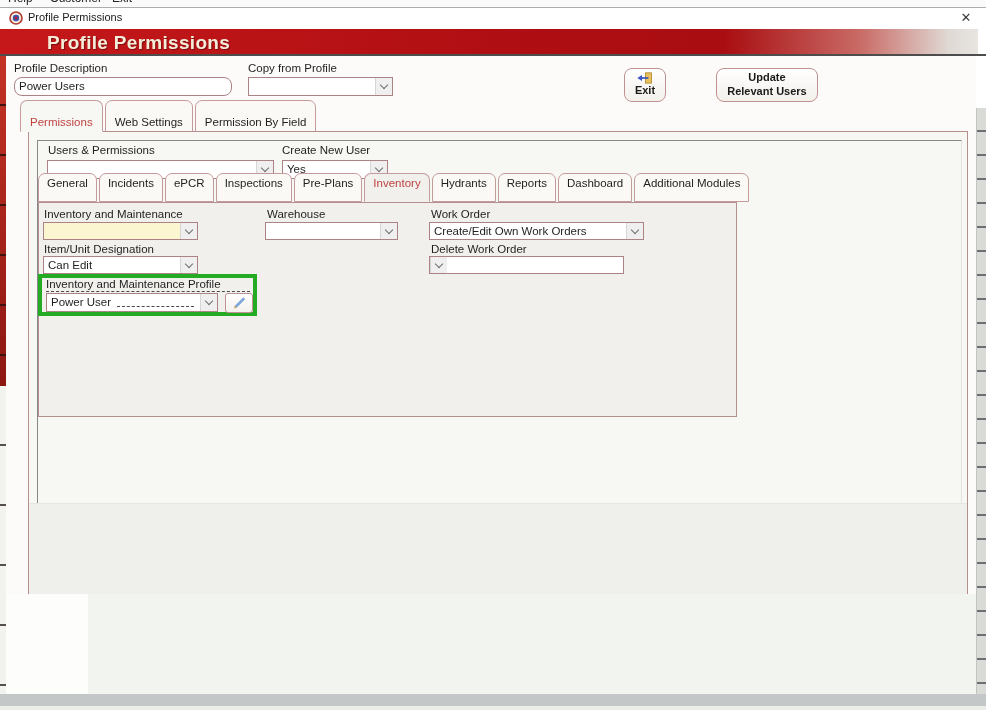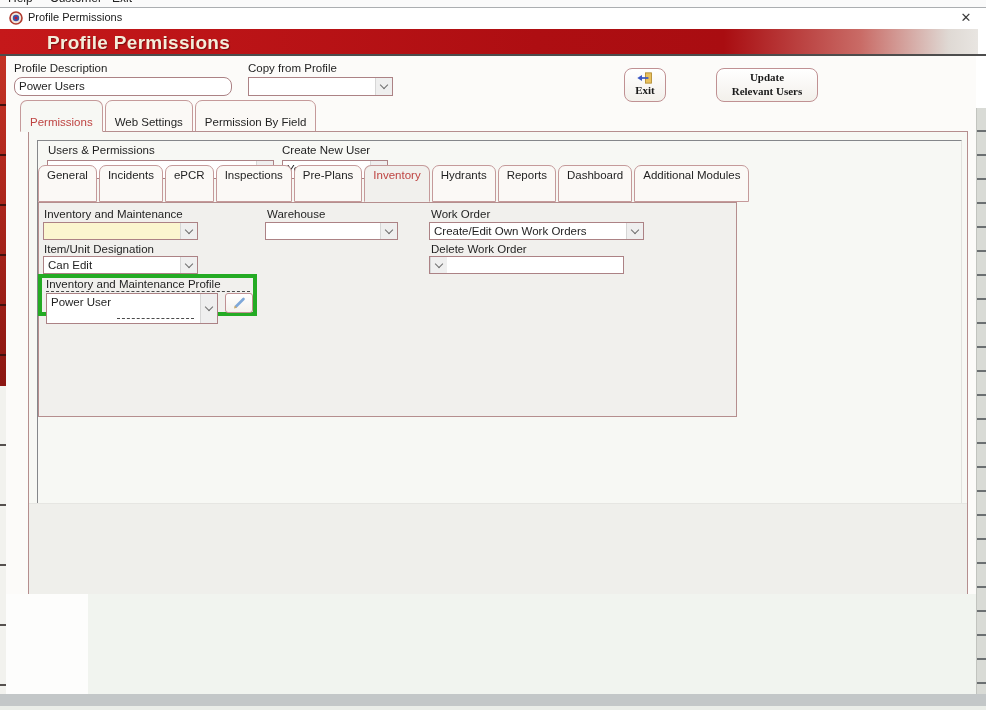--- a/index.html
+++ b/index.html
@@ -60,31 +60,31 @@
   .combo-btn { width:17px; background:#EFEFEF; border-left:1px solid #D6D6D6;
     display:flex; align-items:center; justify-content:center; }
   .chev { width:6px; height:6px; border-right:1.4px solid #6E6E6E;
     border-bottom:1.4px solid #6E6E6E; transform:rotate(45deg); margin-top:-3px; }
   .combo.yellow { background:#FBF6CF; }
   .combo.yellow .combo-val { background:#FBF6CF; }
 
   .btn { position:absolute; background:linear-gradient(180deg,#FFFFFF,#F3F0EB);
     border:1px solid #C09193; border-radius:8px; display:flex; flex-direction:column;
     align-items:center; justify-content:center; font-weight:bold; font-size:11px;
-    color:#1A1A1A; line-height:1.25; cursor:default;font-family:Liberation Serif, serif; }
+    color:#1A1A1A; line-height:1.25; cursor:default; }
 
   
   .tabs { position:absolute; display:flex; gap:2px; align-items:flex-end; }
   .tab { border:1px solid #C59A9A; border-radius:7px 7px 0 0; background:#FBF9F6;
     padding:15px 9px 3px 9px; font-size:11.5px; color:#1F1F1F; position:relative;
     white-space:nowrap; cursor:default; }
   .tab.active { color:#BE4341; z-index:3; }
   .main-tabs { left:20px; top:109px; height:23px; }
   .main-tabs .tab.active { background:#F7F8F4; border-bottom:1px solid #F7F8F4; }
-  .sub-tabs .tab { padding:3px 8px 20px 8px; }
+  .sub-tabs .tab { padding:3px 8px 12px 8px; }
   .sub-tabs .tab.active { background:#F1F0ED; border-bottom:1px solid #F1F0ED; }
 
   
   .outer-panel { left:28px; top:131px; width:940px; height:463px;
     background:#F7F8F4; border:1px solid #B58E8E; z-index:1; }
   .lower-band { position:absolute; left:0; top:371px; width:938px; height:91px;
     background:#EFEFEB; border-top:1px solid #E6E6E2; }
   .fieldset { position:absolute; left:8px; top:8px; width:925px; height:363px;
     border-top:1px solid #85878A; border-left:1px solid #85878A;
     border-right:1px solid #E2E2DE; border-bottom:none; }
@@ -223,21 +223,21 @@
       <span class="combo-val">Can Edit</span>
       <span class="combo-btn">
           <i class="chev"></i>
         </span>
     </div>
 
     <div class="green-box">
       <div class="glabel">Inventory and Maintenance Profile</div>
       <div class="dash-under"></div>
       <div class="profile-row">
-        <div class="combo" style="position:static; width:173px; height:31px;">
+        <div class="combo" style="position:static; width:173px; height:19px;">
           <span class="combo-val">
               <span>Power User</span>
               <span class="dash-fill"></span>
             </span>
           <span class="combo-btn">
               <i class="chev"></i>
             </span>
         </div>
         <div class="edit-btn">
           <svg width="14" height="14" viewBox="0 0 14 14">

